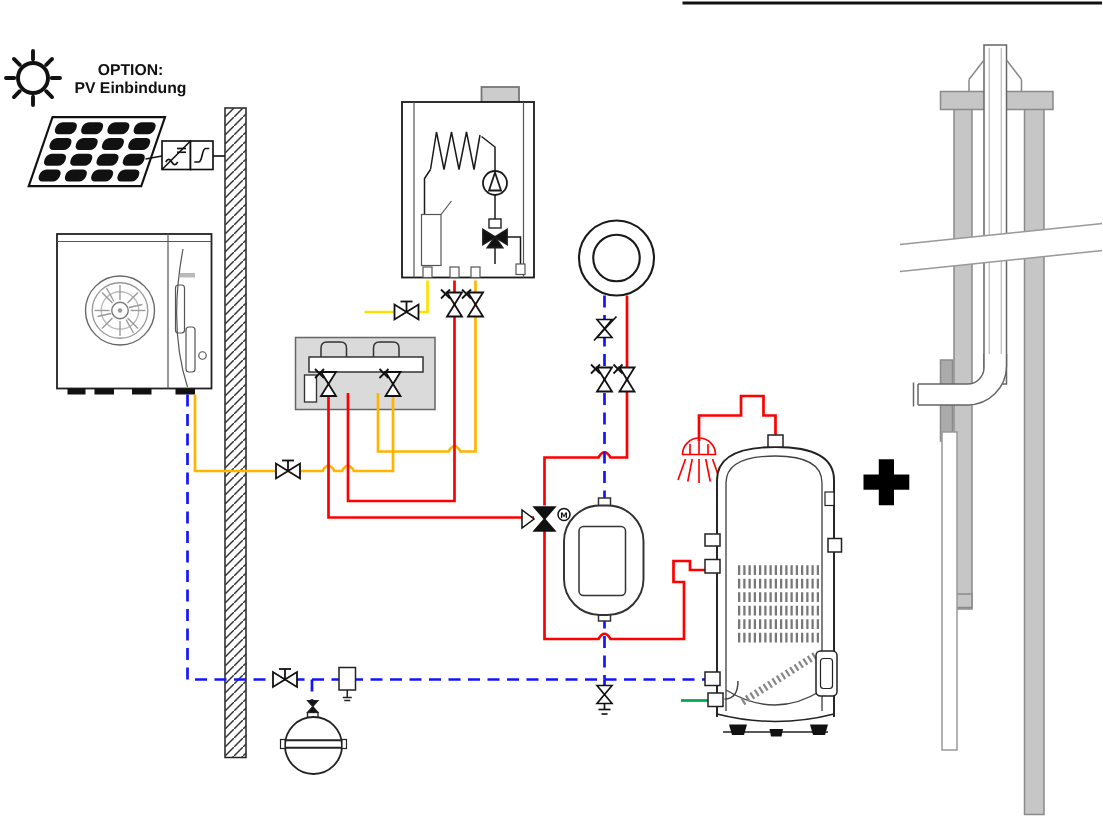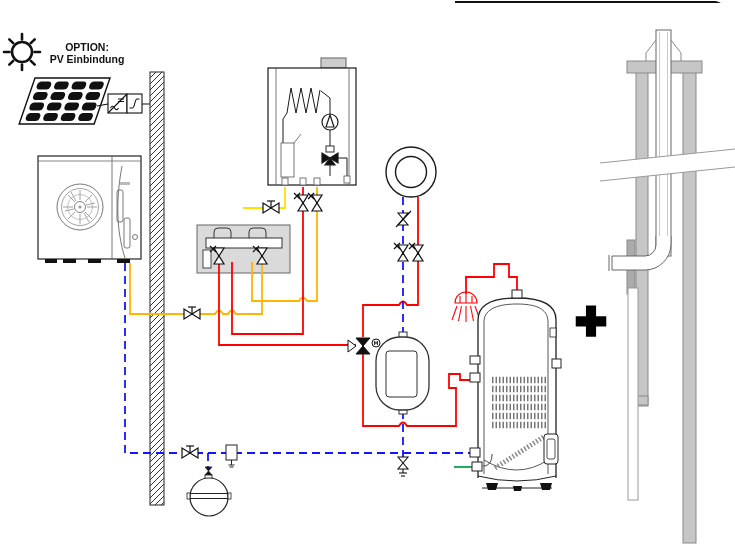--- a/index.html
+++ b/index.html
@@ -1,17 +1,17 @@
 <!DOCTYPE html>
 <html><head>
 <meta charset="utf-8">
 <style>
   html,body{margin:0;padding:0;background:#fff;}
   .canvas{position:relative;width:735px;height:551px;background:#fff;overflow:hidden;
-          font-family:"Liberation Sans",sans-serif;border-radius:26px;}
+          font-family:"Liberation Sans",sans-serif;}
   .canvas svg{position:absolute;left:0;top:0;}
   .option-label{position:absolute;left:28px;top:41px;width:118px;text-align:center;
                 font-weight:bold;font-size:10.5px;line-height:1.18;color:#111;
                 font-family:"Liberation Sans",sans-serif;}
   svg text{font-family:"DejaVu Sans",sans-serif;}
 </style>
 </head>
 <body>
 
 <div class="canvas">

